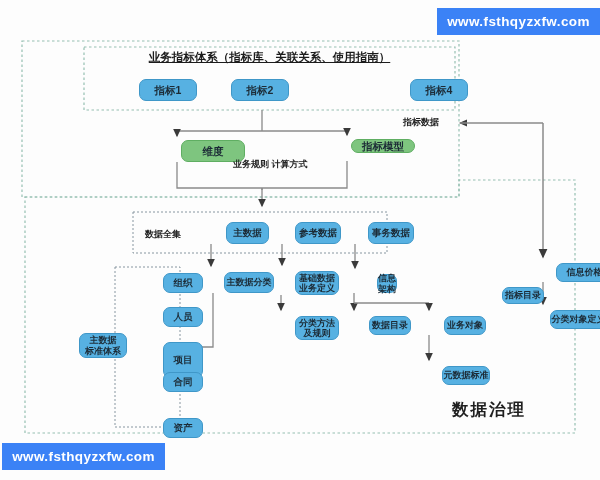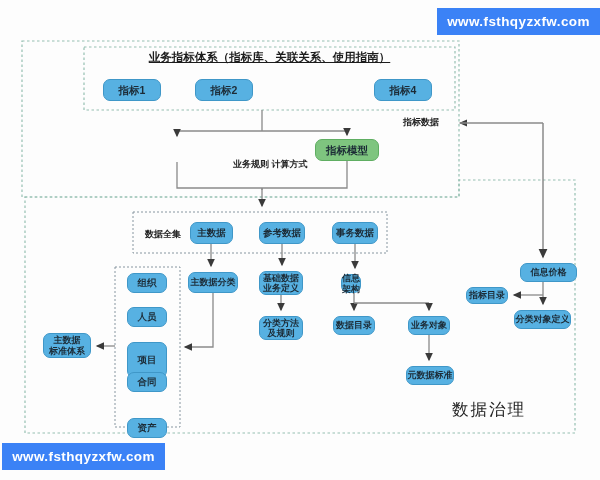--- a/index.html
+++ b/index.html
@@ -1,30 +1,30 @@
 <!DOCTYPE html>
 <html><head>
 <meta charset="utf-8">
 <style>
   html,body{margin:0;padding:0;background:#ffffff;}
   #stage{position:relative;width:600px;height:480px;background:#fdfdfd;overflow:hidden;
          font-family:"Liberation Sans","DejaVu Sans",sans-serif;}
   svg.wires{position:absolute;left:0;top:0;width:600px;height:480px;}
   .node{position:absolute;display:flex;align-items:center;justify-content:center;
         text-align:center;border-radius:7px;font-weight:bold;color:#1c2b36;
-        font-size:9.5px;line-height:1.15;white-space:pre-line;box-sizing:border-box;}
+        font-size:9.5px;line-height:1.15;white-space:pre-line;box-sizing:border-box;margin-left:36px;}
   .blue{background:#57b1e2;border:1px solid #3f97c8;}
   .green{background:#7ec57f;border:1px solid #5fae62;}
   .lg{font-size:10.5px;}
   .lbl{position:absolute;font-weight:bold;color:#222;white-space:nowrap;}
   .wm{position:absolute;background:#3b82f6;color:#ffffff;display:flex;align-items:center;
       justify-content:center;font-weight:bold;font-size:13.5px;letter-spacing:.4px;}
   #title{position:absolute;left:84px;top:50px;width:371px;text-align:center;
          font-size:11.5px;font-weight:bold;color:#1c1c1c;text-decoration:underline;}
-  #gov{position:absolute;left:452px;top:399px;font-size:16.5px;font-weight:normal;
+  #gov{position:absolute;left:452px;top:399px;font-size:16.5px;font-weight:bold;
        color:#1f1f1f;letter-spacing:2px;}
 </style>
 </head>
 <body>
 
 <div id="stage">
 
   <svg class="wires" viewBox="0 0 600 480">
     <defs>
       <marker id="ah" markerWidth="7" markerHeight="7" refX="5.5" refY="3" orient="auto">
@@ -68,21 +68,22 @@
     <line x1="543" y1="282" x2="543" y2="304" stroke="#8a8a8a" stroke-width="1.3" marker-end="url(#ah)"></line>
     <line x1="543" y1="295" x2="514" y2="295" stroke="#8a8a8a" stroke-width="1.3" marker-end="url(#ah)"></line>
   </svg>
 
   <div id="title">业务指标体系（指标库、关联关系、使用指南）</div>
 
   <div class="node blue lg" style="left:103px;top:79px;width:58px;height:22px">指标1</div>
   <div class="node blue lg" style="left:195px;top:79px;width:58px;height:22px">指标2</div>
   <div class="node blue lg" style="left:374px;top:79px;width:58px;height:22px">指标4</div>
 
-  <div class="node green lg" style="left:315px;top:139px;width:64px;height:22px">指标模型</div>
+  <div class="node green lg" style="left:145px;top:140px;width:64px;height:22px">维度</div>
+  <div class="node green lg" style="left:315px;top:139px;width:64px;height:14px">指标模型</div>
 
   <div class="lbl" style="left:233px;top:158px;font-size:9px">业务规则  计算方式</div>
   <div class="lbl" style="left:403px;top:116px;font-size:9px">指标数据</div>
 
   <div class="lbl" style="left:145px;top:228px;font-size:9px">数据全集</div>
   <div class="node blue" style="left:190px;top:222px;width:43px;height:22px">主数据</div>
   <div class="node blue" style="left:259px;top:222px;width:46px;height:22px">参考数据</div>
   <div class="node blue" style="left:332px;top:222px;width:46px;height:22px">事务数据</div>
 
   <div class="node blue" style="left:188px;top:272px;width:50px;height:21px;font-size:9px">主数据分类</div>

